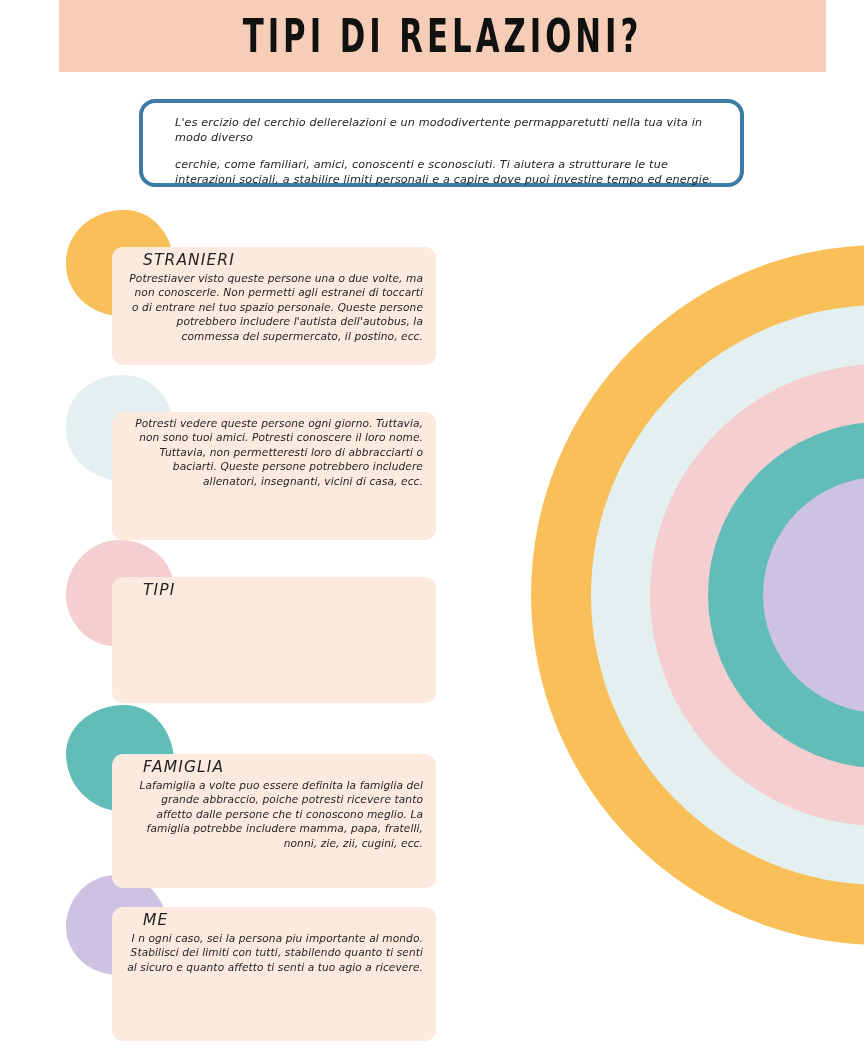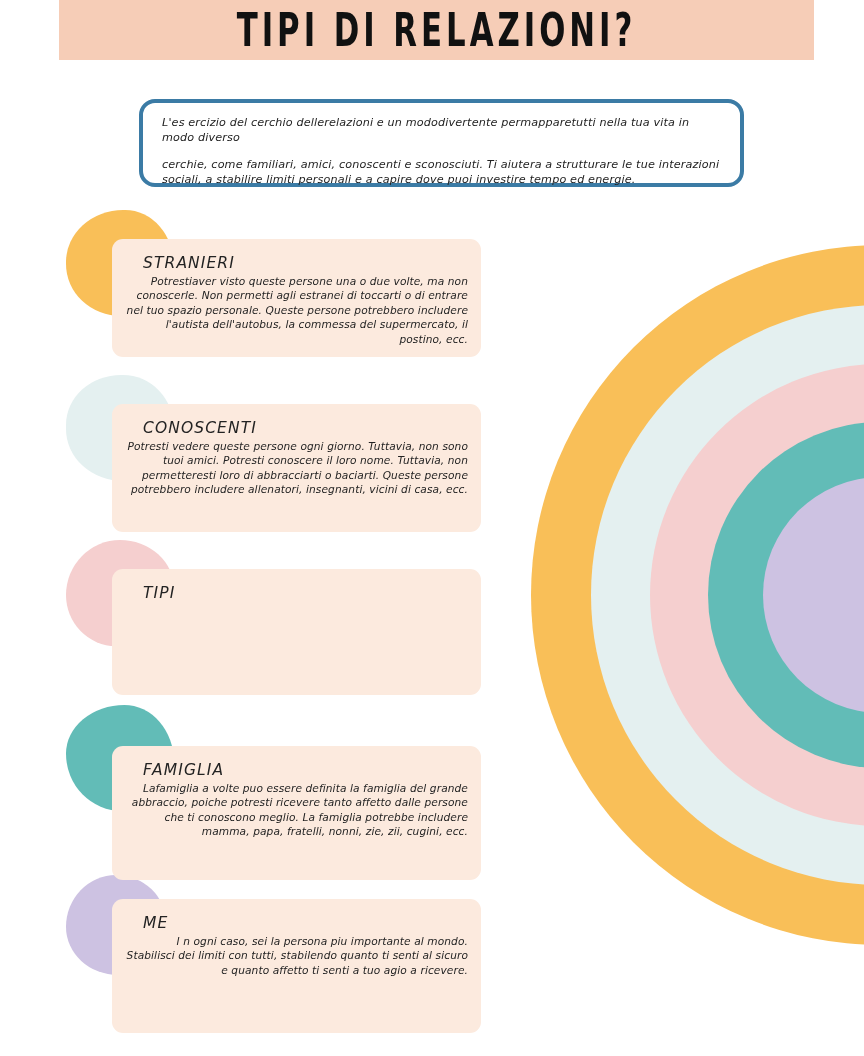--- a/index.html
+++ b/index.html
@@ -42,23 +42,24 @@
     top: 50%;
     transform: translate(-50%, -50%);
   }
 
   
   .header-banner {
     position: absolute;
     left: 59px;
     top: 0;
     width: 755px;
-    height: 60px;
+    height: 72px;
     background: #f6cdb7;
     z-index: 5;
+    padding-left: 12px;
   }
   .header-title {
     position: absolute;
     left: 0;
     right: 0;
     top: 50%;
     transform: translateY(-50%);
     text-align: center;
     font-family: "DejaVu Sans", sans-serif;
     font-weight: bold;
@@ -75,21 +76,21 @@
     position: absolute;
     left: 139px;
     top: 99px;
     width: 605px;
     height: 88px;
     box-sizing: border-box;
     border: 4px solid #3b7ba5;
     border-radius: 16px;
     background: #ffffff;
     z-index: 6;
-    padding: 12px 18px 10px 19px;
+    padding: 12px 18px 10px 32px;
   }
   .intro-p {
     font-family: "DejaVu Sans", sans-serif;
     font-size: 11.2px;
     line-height: 15px;
     color: #232323;
     font-style: italic;
     letter-spacing: 0.15px;
     margin: 0;
   }
@@ -100,26 +101,27 @@
   
   .blob {
     position: absolute;
     z-index: 1;
   }
 
   
   .card {
     position: absolute;
     left: 112px;
-    width: 369px;
+    width: 324px;
     background: #fceade;
     border-radius: 11px;
     z-index: 3;
     box-sizing: border-box;
-    padding: 15px 13px 12px 13px;
+    padding: 4px 13px 12px 13px;
+    margin-top: 8px;
   }
   .card-title {
     font-family: "DejaVu Sans", sans-serif;
     font-size: 15.5px;
     font-style: italic;
     color: #232323;
     letter-spacing: 1.1px;
     margin: 0 0 2px 18px;
     white-space: nowrap;
   }
@@ -161,21 +163,20 @@
     <p class="intro-p">L'es ercizio del cerchio dellerelazioni e un mododivertente permapparetutti nella tua vita in modo diverso</p>
     <p class="intro-p second">cerchie, come familiari, amici, conoscenti e sconosciuti. Ti aiutera a strutturare le tue interazioni sociali, a stabilire limiti personali e a capire dove puoi investire tempo ed energie.</p>
   </div>
 
   <div class="card" style="top: 239px; height: 118px; background: rgb(252, 234, 222);">
     <div class="card-title">STRANIERI</div>
     <div class="card-body">Potrestiaver visto queste persone una o due volte, ma non conoscerle. Non permetti agli estranei di toccarti o di entrare nel tuo spazio personale. Queste persone potrebbero includere l'autista dell'autobus, la commessa del supermercato, il postino, ecc.</div>
   </div>
 
   <div class="card" style="top: 404px; height: 128px; background: rgb(252, 234, 222);">
-    <div class="card-title">CONOSCENTI</div>
     <div class="card-body">Potresti vedere queste persone ogni giorno. Tuttavia, non sono tuoi amici. Potresti conoscere il loro nome. Tuttavia, non permetteresti loro di abbracciarti o baciarti. Queste persone potrebbero includere allenatori, insegnanti, vicini di casa, ecc.</div>
   </div>
 
   <div class="card" style="top: 569px; height: 126px; background: rgb(252, 234, 222);">
     <div class="card-title">TIPI</div>
   </div>
 
   <div class="card" style="top: 746px; height: 134px; background: rgb(252, 234, 222);">
     <div class="card-title">FAMIGLIA</div>
     <div class="card-body">Lafamiglia a volte puo essere definita la famiglia del grande abbraccio, poiche potresti ricevere tanto affetto dalle persone che ti conoscono meglio. La famiglia potrebbe includere mamma, papa, fratelli, nonni, zie, zii, cugini, ecc.</div>

